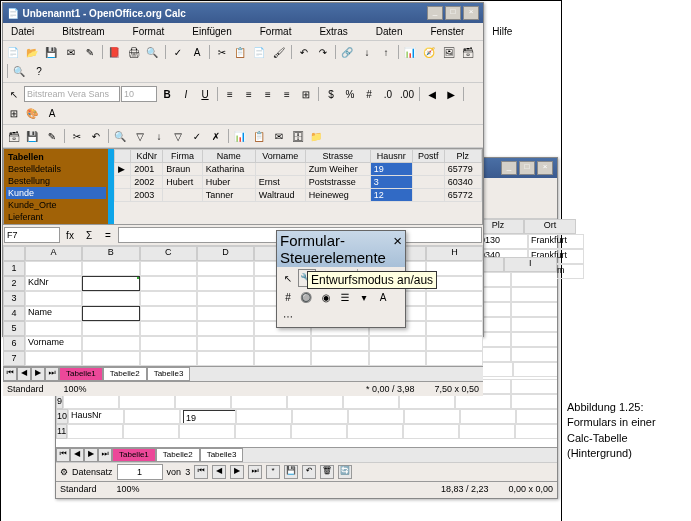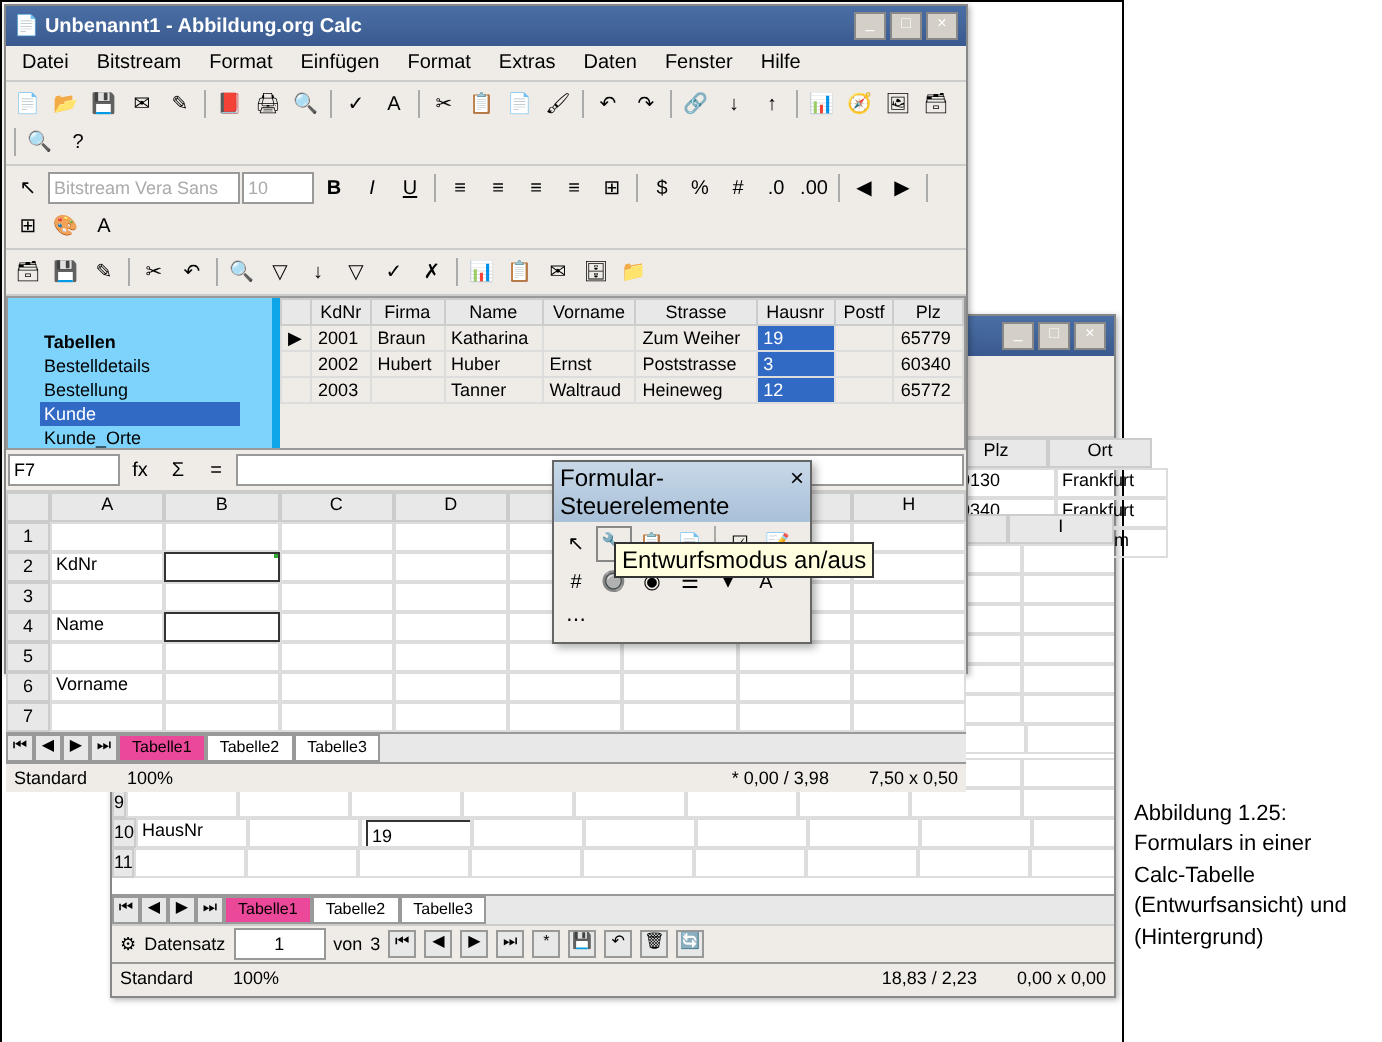--- a/index.html
+++ b/index.html
@@ -1,47 +1,47 @@
 <!DOCTYPE html>
 <html><head>
 <meta charset="utf-8">
 <style>
 body{margin:0;padding:0;font-family:Arial,sans-serif;font-size:10px;background:#fff;width:691px;height:521px;position:relative;overflow:hidden}
 .window{position:absolute;background:#efebe7;border:1px solid #888;box-shadow:1px 1px 3px rgba(0,0,0,.3)}
 .titlebar{background:linear-gradient(to bottom,#4a6fa5,#3a5a8f);color:#fff;padding:2px 4px;display:flex;align-items:center;height:16px}
 .titlebar .title{flex:1;font-size:10px;font-weight:bold}
 .winbtns{display:flex;gap:2px}
 .winbtn{width:14px;height:12px;background:#d4d0c8;border:1px solid #888;font-size:8px;text-align:center;line-height:10px;cursor:pointer}
-.menubar{display:flex;gap:6px;padding:2px 4px;background:#efebe7;border-bottom:1px solid #ccc}
+.menubar{display:flex;gap:20px;padding:2px 4px;background:#efebe7;border-bottom:1px solid #ccc}
 .menuitem{padding:1px 4px;font-size:10px;cursor:pointer}
 .toolbar{display:flex;gap:1px;padding:2px;background:#efebe7;border-bottom:1px solid #ccc;flex-wrap:wrap;align-items:center}
 .tbtn{width:16px;height:16px;border:1px solid transparent;display:inline-flex;align-items:center;justify-content:center;font-size:10px;cursor:pointer}
 .sep{width:1px;height:14px;background:#aaa;margin:0 2px}
 .fontinput{height:14px;border:1px solid #999;background:#fff;font-size:9px;padding:0 2px;width:90px}
 .grid{background:#fff;position:relative}
 .gridheader{display:flex;background:#e8e8e8}
 .rowhead{width:20px;background:#e8e8e8;border:1px solid #ccc;text-align:center;font-size:9px;height:13px;line-height:13px}
 .colhead{flex:1;background:#e8e8e8;border:1px solid #ccc;text-align:center;font-size:9px;height:13px;min-width:50px}
 .gridrow{display:flex}
 .cell{flex:1;border:1px solid #ddd;height:13px;min-width:50px;font-size:9px;padding:0 2px;overflow:hidden;white-space:nowrap}
 .datasrc{display:flex;border:1px solid #999}
-.treepane{width:100px;background:#7dd3fc;border-right:4px solid #0ea5e9;padding:16px}
+.treepane{width:100px;background:#a16207;border-right:6px solid #0ea5e9;padding:2px}
 .treenode{padding:1px 2px;font-size:9px;cursor:pointer;white-space:nowrap}
 .treenode.sel{background:#316ac5;color:#fff}
 .datapane{flex:1;overflow:hidden}
 .datatable{width:100%;font-size:9px;border-collapse:collapse}
 .datatable th{background:#e8e8e8;border:1px solid #ccc;padding:1px 3px;font-weight:normal}
 .datatable td{border:1px solid #ddd;padding:1px 3px}
 .datatable td.sel{background:#316ac5;color:#fff}
 .sheettabs{display:flex;background:#e8e8e8;border-top:1px solid #999;height:14px;align-items:center;font-size:8px}
 .sheettab{padding:0 6px;border:1px solid #999;background:#fff;cursor:pointer;height:12px;line-height:12px}
 .sheettab.active{background:#ec4899;font-weight:normal}
 .statusbar{display:flex;background:#efebe7;border-top:1px solid #999;font-size:9px;height:14px;align-items:center;padding:0 4px;gap:20px}
 .floatwin{position:absolute;background:#efebe7;border:1px solid #666;box-shadow:2px 2px 4px rgba(0,0,0,.3)}
-.floattitle{background:linear-gradient(to bottom,#c8d8e8,#a8c0d8);padding:1px 3px;font-size:12px;display:flex;justify-content:flex-end}
+.floattitle{background:linear-gradient(to bottom,#c8d8e8,#a8c0d8);padding:1px 3px;font-size:15px;display:flex;justify-content:flex-end}
 .cellinput{border:1px solid #333;background:#fff;height:12px;font-size:9px;width:100%}
 .tabsnav{display:flex;align-items:center;font-size:8px;gap:0}
 .navbtn{width:12px;height:12px;border:1px solid #999;background:#e8e8e8;text-align:center;cursor:pointer;font-size:8px;line-height:10px}
 .caption{position:absolute;font-size:11px;line-height:1.4;color:#000}
 .border-frame{border:1px solid #000;position:absolute}
 .recordnav{display:flex;align-items:center;padding:1px 4px;gap:4px;font-size:9px;background:#efebe7;border-top:1px solid #ccc}
 .recinput{width:40px;height:12px;border:1px solid #999;font-size:9px;text-align:center}
 </style>
 </head>
 <body>
@@ -256,21 +256,21 @@
     <span>Standard</span>
     <span>100%</span>
     <span style="margin-left:auto">18,83 / 2,23</span>
     <span>0,00 x 0,00</span>
   </div>
 </div>
 
 <div class="window" style="left:2px;top:2px;width:480px;height:333px">
   <div class="titlebar">
     <span style="font-size:10px;margin-right:3px">📄</span>
-    <span class="title">Unbenannt1 - Abbildung.org Calc</span>
+    <span class="title">Unbenannt1 - OpenOffice.org Calc</span>
     <div class="winbtns">
         <div class="winbtn">_</div>
         <div class="winbtn">□</div>
         <div class="winbtn">×</div>
       </div>
   </div>
   <div class="menubar">
     <span class="menuitem">Datei</span>
     <span class="menuitem">Bitstream</span>
     <span class="menuitem">Format</span>
@@ -570,15 +570,14 @@
       <span class="tbtn">A</span>
       <span class="tbtn">⋯</span>
   </div>
   <div style="background:#ffffe0;border:1px solid #333;padding:1px 3px;font-size:12px;position:absolute;left:30px;top:40px;white-space:nowrap">Entwurfsmodus an/aus</div>
 </div>
 
 <div class="caption" style="left:567px;top:400px;width:120px">
   <div>Abbildung 1.25:</div>
   <div>Formulars in einer</div>
   <div>Calc-Tabelle</div>
-  <div>(Entwurfsansicht) und</div>
   <div>(Hintergrund)</div>
 </div>
 
 </body></html>

